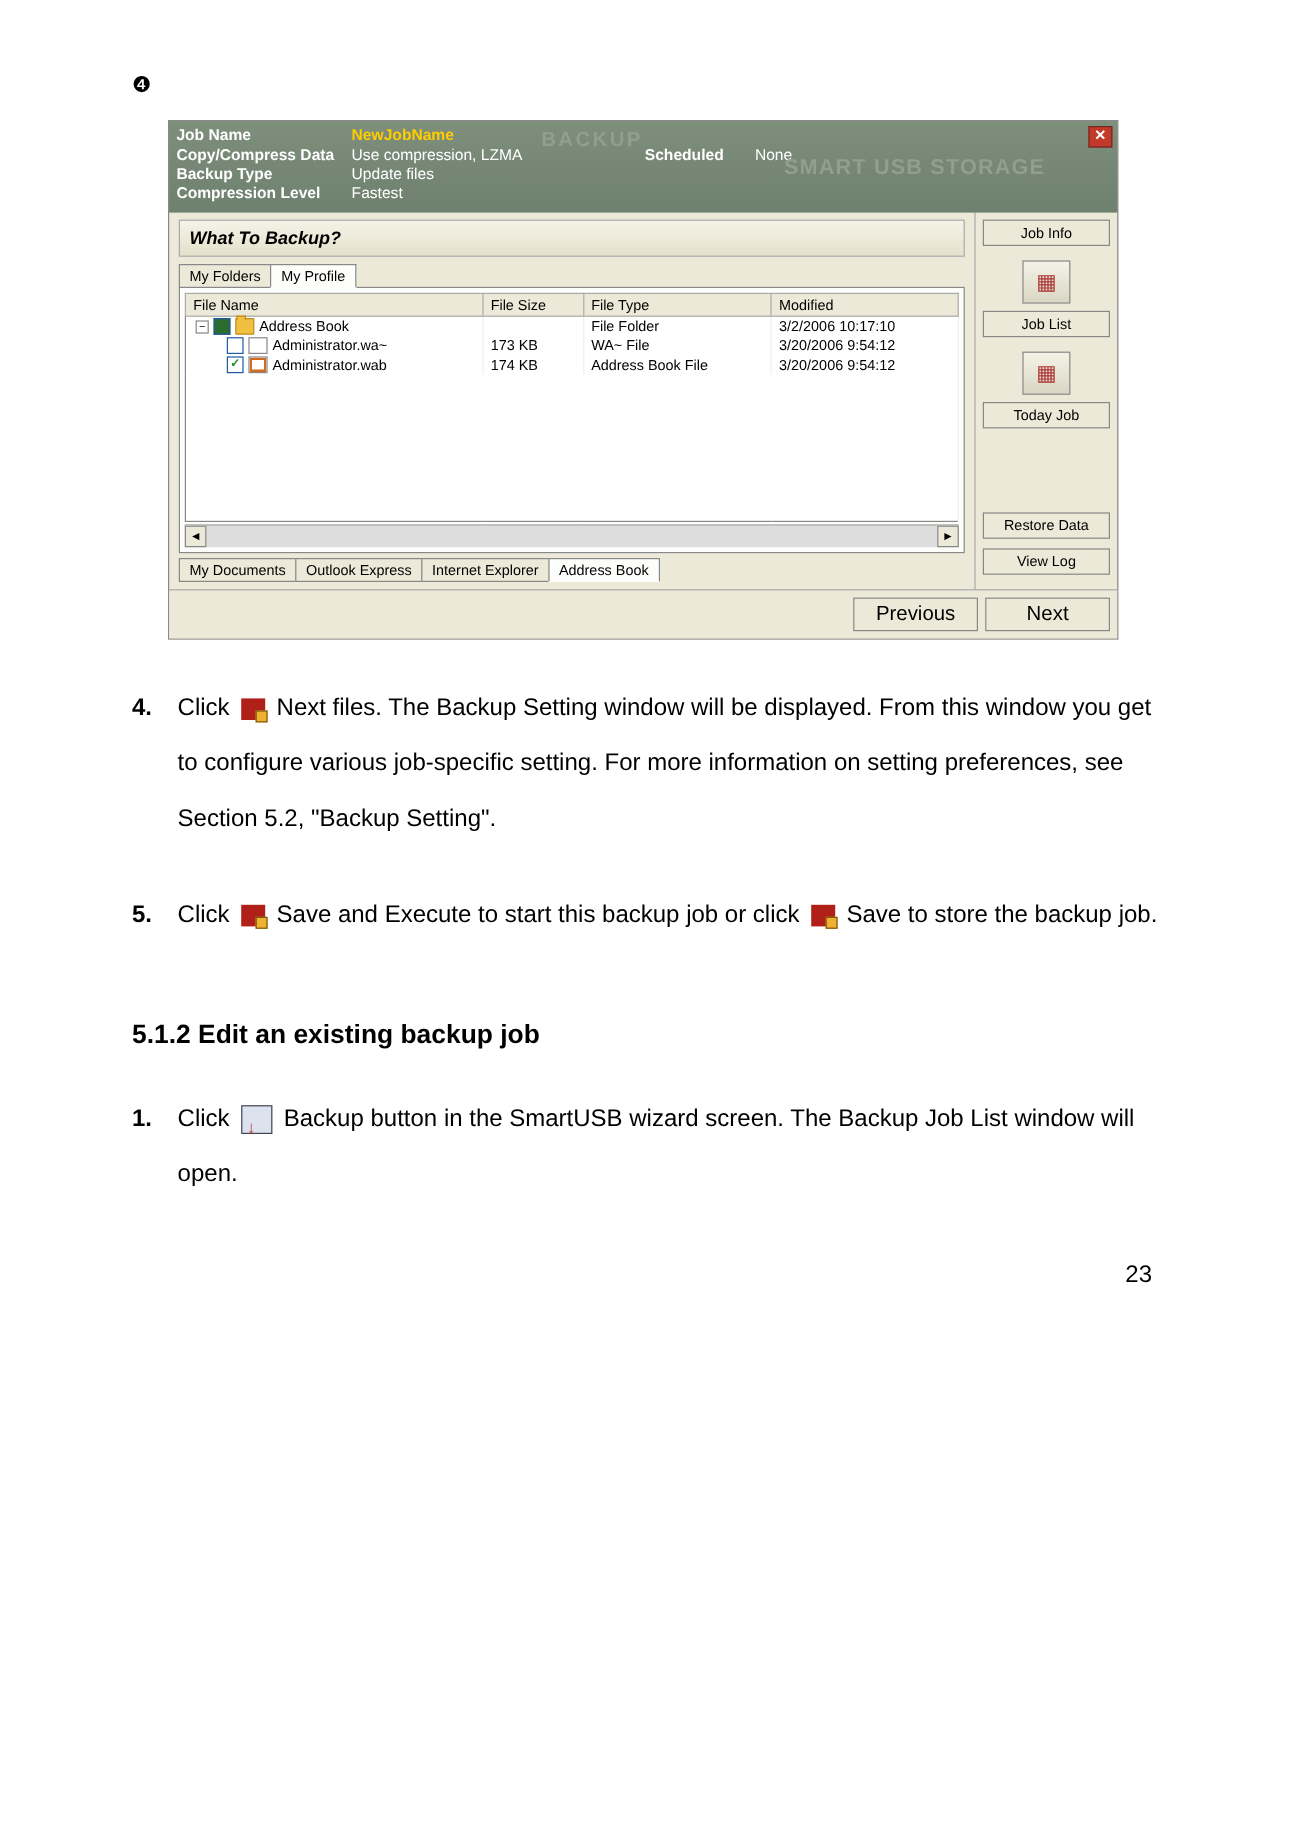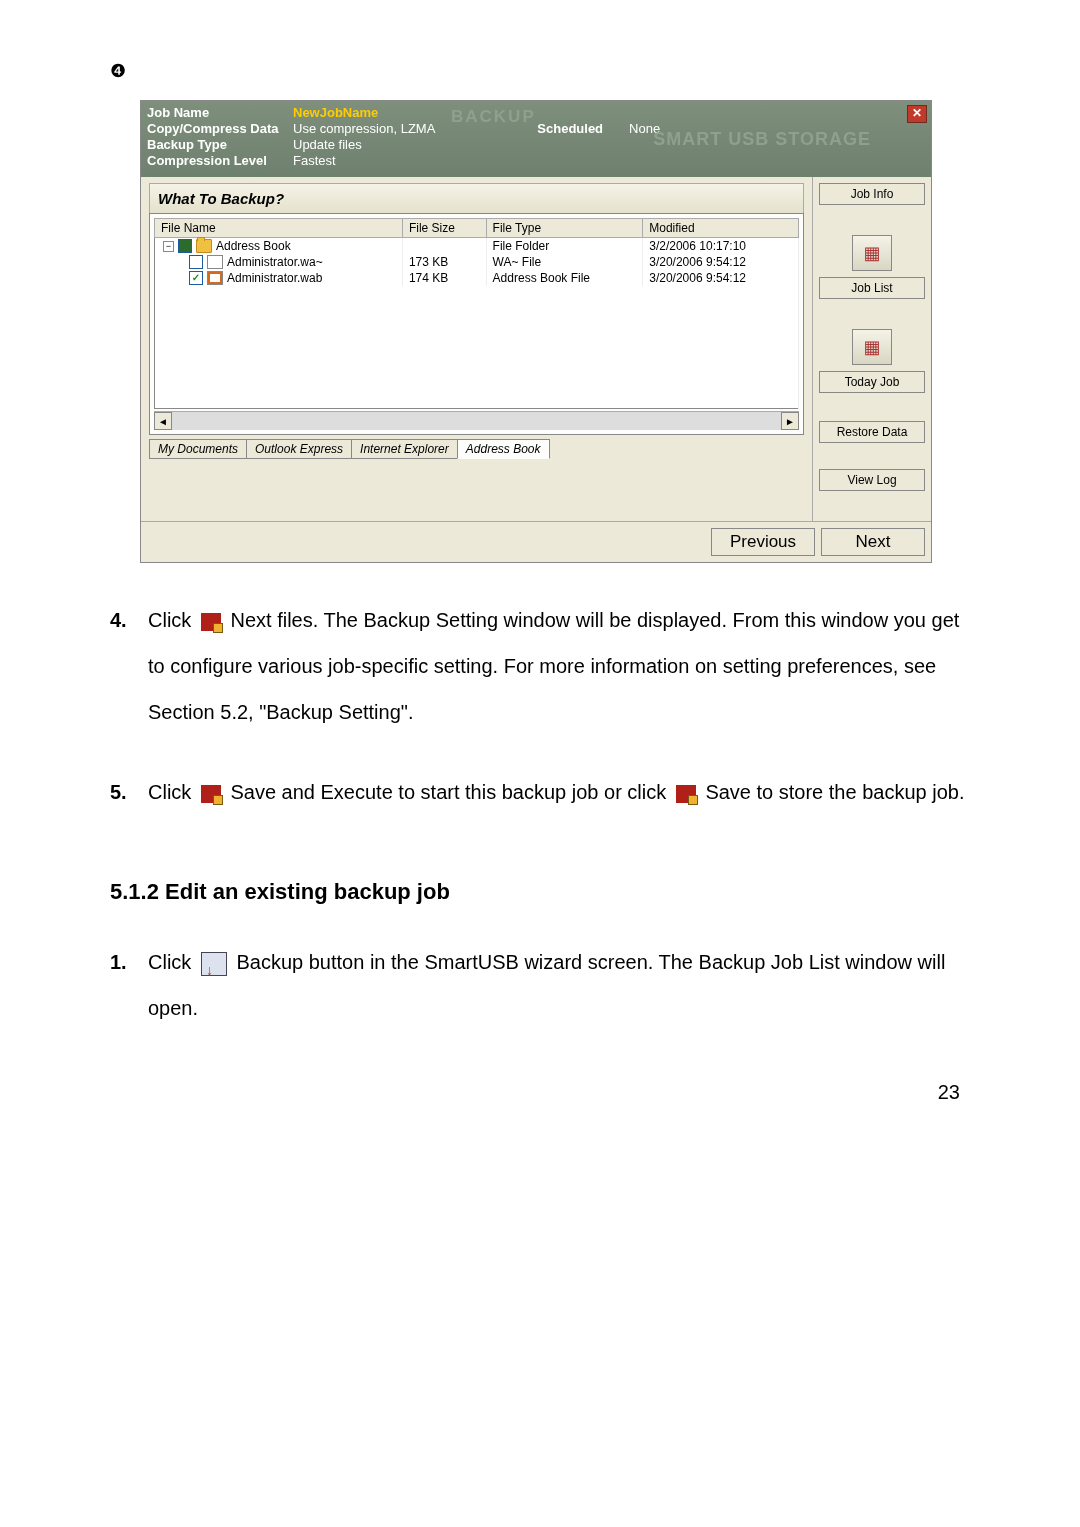--- a/index.html
+++ b/index.html
@@ -152,21 +152,21 @@
   .hscroll .arrow{
     width:16px;height:16px;background:#ece9d8;border:1px solid #888;
     font-size:10px;display:flex;align-items:center;justify-content:center;
   }
 
   .tab-row-bottom {
     display:flex; align-items:center;
     margin-top:4px;
     gap:0;
   }
-  .tab-row-bottom .tab-btn { padding:2px 8px;font-style:italic; }
+  .tab-row-bottom .tab-btn { padding:2px 8px; }
 
   .wizard-buttons {
     display:flex; justify-content:flex-end; gap:6px;
     padding:6px 6px; border-top:1px solid #aaa;
     background:#ece9d8;
   }
   .btn {
     min-width:82px;
     padding:3px 10px;
     border:1px solid #888;
@@ -175,21 +175,21 @@
     text-align:center;
   }
 
   .side-btn {
     width:96px;
     padding:3px 4px;
     border:1px solid #888;
     background:#ece9d8;
     font-size:12px;
     text-align:center;
-    margin-bottom:24px;
+    margin-bottom:6px;
   }
   .side-icon {
     width:38px;height:34px;
     border:1px solid #888;
     background:linear-gradient(180deg,#f5f3e7,#d9d6c4);
     margin:4px auto 4px auto;
     display:flex;align-items:center;justify-content:center;
     font-size:18px;color:#a33;
   }
 
@@ -271,20 +271,24 @@
       <div class="hdr-row">
         <span class="hdr-label">Compression Level</span>
         <span>Fastest</span>
       </div>
     </div>
 
     <div class="app-body">
       <div class="app-main">
         <div class="panel-title">What To Backup?</div>
 
+        <div class="tab-row-top">
+          <div class="tab-btn">My Folders</div>
+          <div class="tab-btn active">My Profile</div>
+        </div>
 
         <div class="file-table-wrap">
           <table class="file-table">
             <thead>
               <tr>
                 <th>File Name</th>
                 <th>File Size</th>
                 <th>File Type</th>
                 <th>Modified</th>
               </tr>

